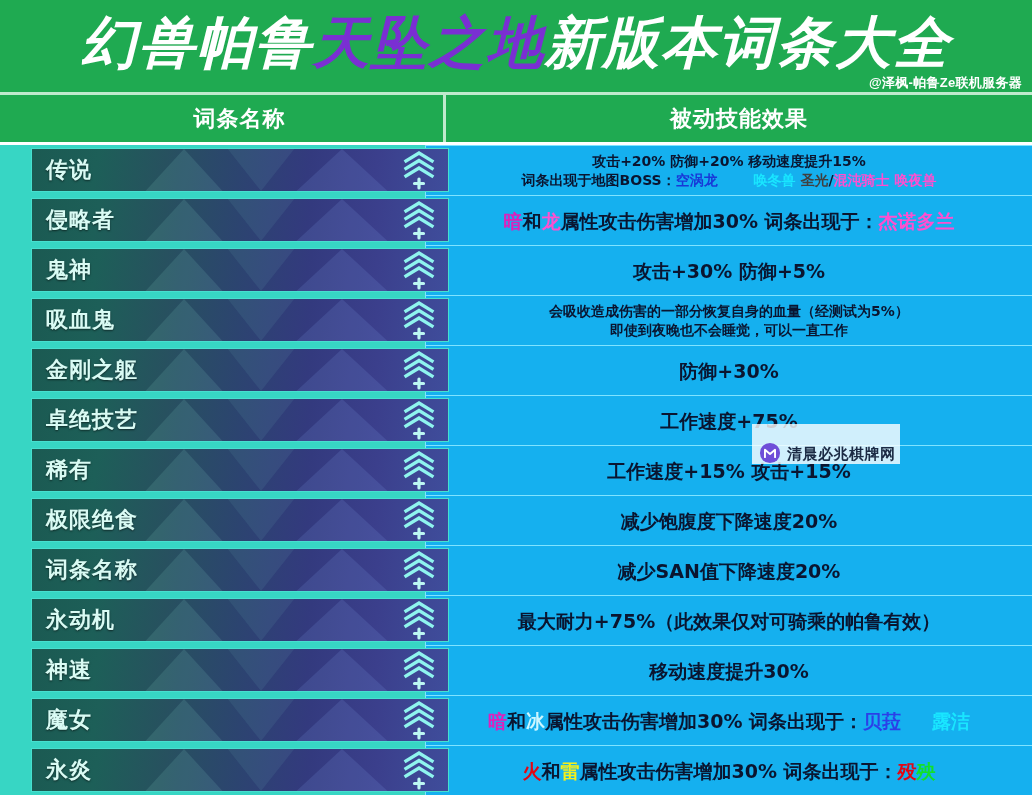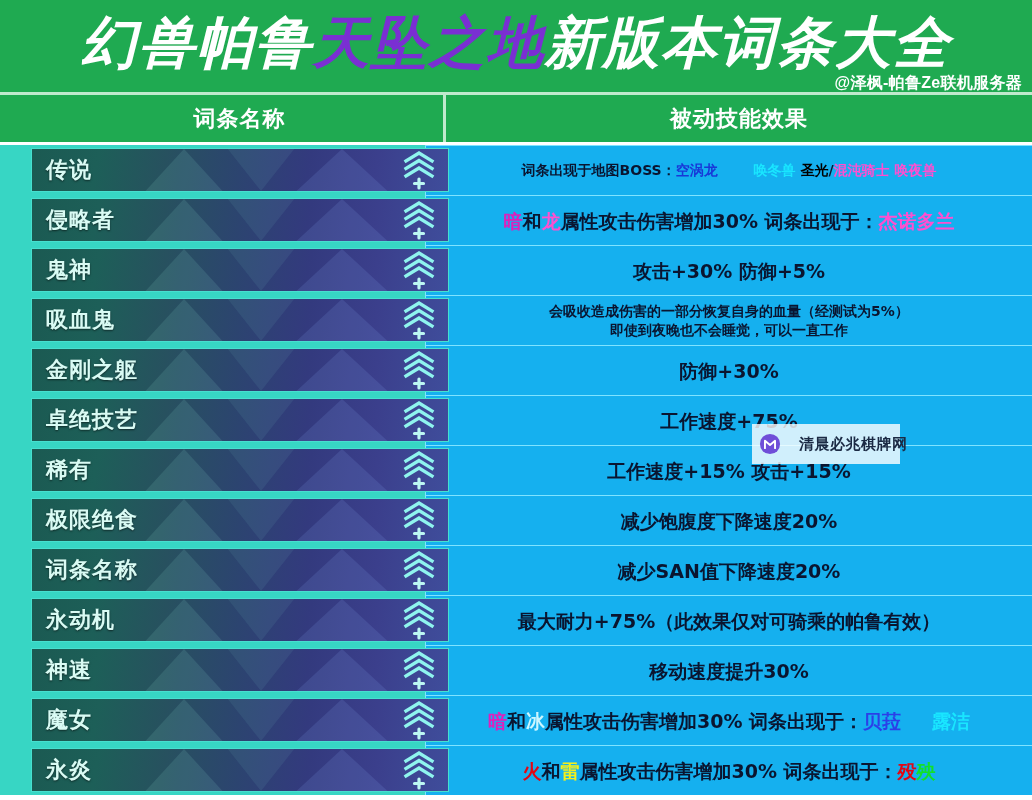--- a/index.html
+++ b/index.html
@@ -43,21 +43,21 @@
     line-height: 72px;
     font-style: italic;
   }
   .title-seg-a, .title-seg-c { color: #ffffff; }
   .title-seg-b { color: #7a2fd2; }
 
   .watermark-top {
     position: absolute;
     right: 10px;
     bottom: 2px;
-    font-size: 16px;
+    font-size: 13px;
     font-weight: bold;
     color: #ffffff;
     letter-spacing: 0.3px;
     line-height: 14px;
     white-space: nowrap;
     margin-top: 13px;
   }
 
   
   .col-headers {
@@ -201,37 +201,37 @@
   }
   .eff-line.small { font-size: 14px; line-height: 19px; }
   .eff-line.one { font-size: 19px; line-height: 24px; }
 
   
   .c-magenta { color: #e01fbb; }
   .c-pink    { color: #ff4fd0; }
   .c-blue    { color: #1838d8; }
   .c-royal   { color: #2b3fe8; }
   .c-cyan    { color: #19e6ff; padding-left: 31px; }
-  .c-white   { color: #000000; }
+  .c-white   { color: #404040; }
   .c-red     { color: #e30613; }
   .c-yellow  { color: #f5f019; }
   .c-green   { color: #12e02a; }
   .c-iceblue { color: #cdf6ff; }
 
   
   .watermark-box {
     position: absolute;
     left: 752px;
     top: 424px;
     width: 148px;
     height: 40px;
     background: rgba(255,255,255,0.80);
     display: flex;
-    align-items: center;
-    gap: 18px;
+    align-items: flex-end;
+    gap: 6px;
     padding-left: 7px;
     z-index: 40;
     pointer-events: none;
   }
   .wm-logo {
     width: 22px;
     height: 22px;
     flex: 0 0 22px;
   }
   .wm-text {
@@ -270,20 +270,21 @@
                 <g fill="none" stroke="#8ff4ee" stroke-width="3.4" stroke-linecap="square">
                   <polyline points="4,11 17,3 30,11"></polyline>
                   <polyline points="4,18.5 17,10.5 30,18.5"></polyline>
                   <polyline points="4,26 17,18 30,26"></polyline>
                 </g>
                 <path d="M17 29 v9 M12.5 33.5 h9" stroke="#bdf8f3" stroke-width="3.2" stroke-linecap="round"></path>
               </svg></div>
           </div>
         </div>
         <div class="effect-cell">
+          <div class="eff-line small"><span>攻击+20% 防御+20% 移动速度提升15%</span></div>
           <div class="eff-line small"><span>词条出现于地图BOSS：</span><span class="c-blue">空涡龙</span><span> </span><span class="c-cyan">唤冬兽</span><span> </span><span class="c-white">圣光</span><span>/</span><span class="c-pink">混沌骑士</span><span> </span><span class="c-pink">唤夜兽</span></div>
         </div>
       </div>
       <div class="row">
         <div class="name-cell">
           <div class="plaque">
             <div class="plaque-tri3"></div>
             <div class="name-label">侵略者</div>
             <div class="rank-icon"><svg viewBox="0 0 34 40">
                 <g fill="none" stroke="#8ff4ee" stroke-width="3.4" stroke-linecap="square">

